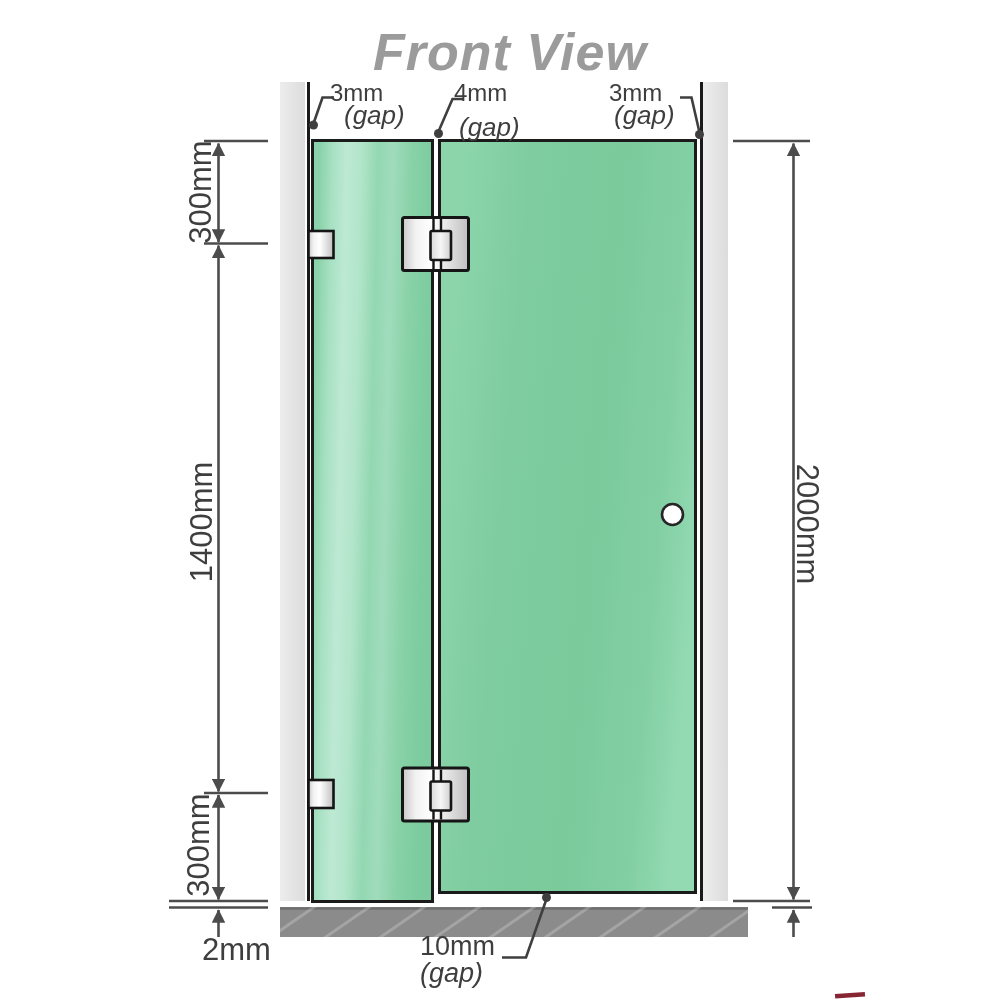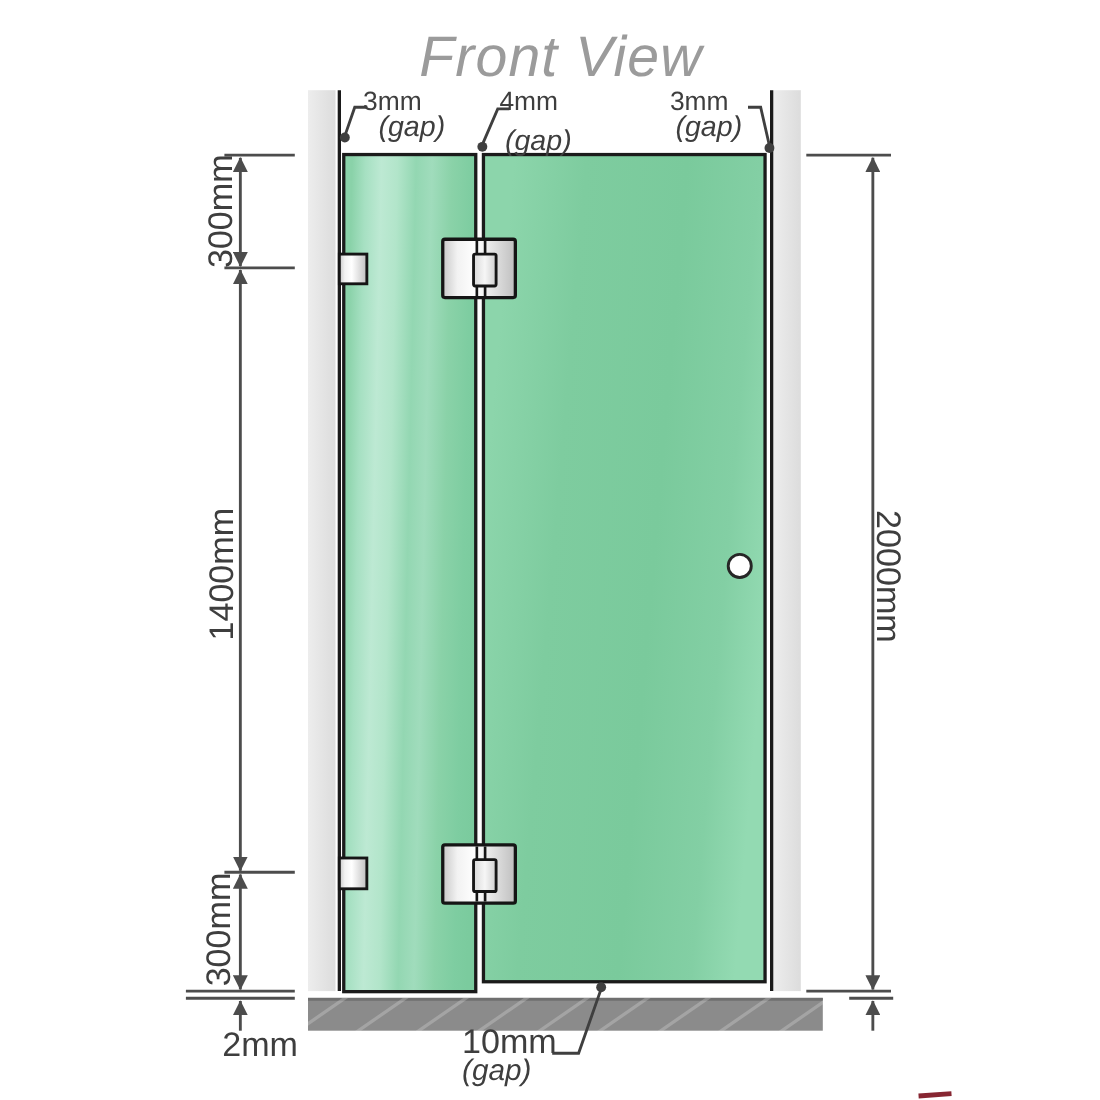--- a/index.html
+++ b/index.html
@@ -1,30 +1,30 @@
 <!DOCTYPE html>
 <html><head>
 <meta charset="utf-8">
 <style>
   html,body{margin:0;padding:0;background:#ffffff;}
   .stage{position:relative;width:1000px;height:1000px;background:#ffffff;overflow:hidden;
          font-family:"Liberation Sans", sans-serif;}
   .stage svg{position:absolute;left:0;top:0;z-index:1;}
   .label{position:absolute;z-index:2;color:#3e3e3e;white-space:nowrap;}
   .title{position:absolute;z-index:2;left:345px;top:22px;width:330px;text-align:center;
-         font-size:52px;font-weight:normal;font-style:italic;color:#9b9b9b;letter-spacing:1px;}
+         font-size:52px;font-weight:bold;font-style:italic;color:#9b9b9b;letter-spacing:1px;}
   .gap-value{font-size:24px;line-height:30px;}
   .gap-unit{font-size:26px;line-height:26px;font-style:italic;}
   .vlabel{position:absolute;z-index:2;color:#3e3e3e;font-size:31px;line-height:36px;
           height:36px;text-align:center;}
   .rot-ccw{transform:rotate(-90deg);}
   .rot-cw{transform:rotate(90deg);}
   .hlabel{font-size:31px;line-height:31px;text-align:right;}
   .bottom-gap-block{position:absolute;z-index:2;left:420px;top:933px;color:#3e3e3e;}
-  .bottom-gap-block .gap-value{display:block;font-size:31px;line-height:27px;}
+  .bottom-gap-block .gap-value{display:block;font-size:27px;line-height:27px;}
   .bottom-gap-block .gap-unit{display:block;font-size:27px;line-height:26px;}
 </style>
 </head>
 <body>
 
 <div class="stage">
 
   <svg width="1000" height="1000" viewBox="0 0 1000 1000">
     <defs>
       <linearGradient id="wallG" x1="0" y1="0" x2="1" y2="0">

